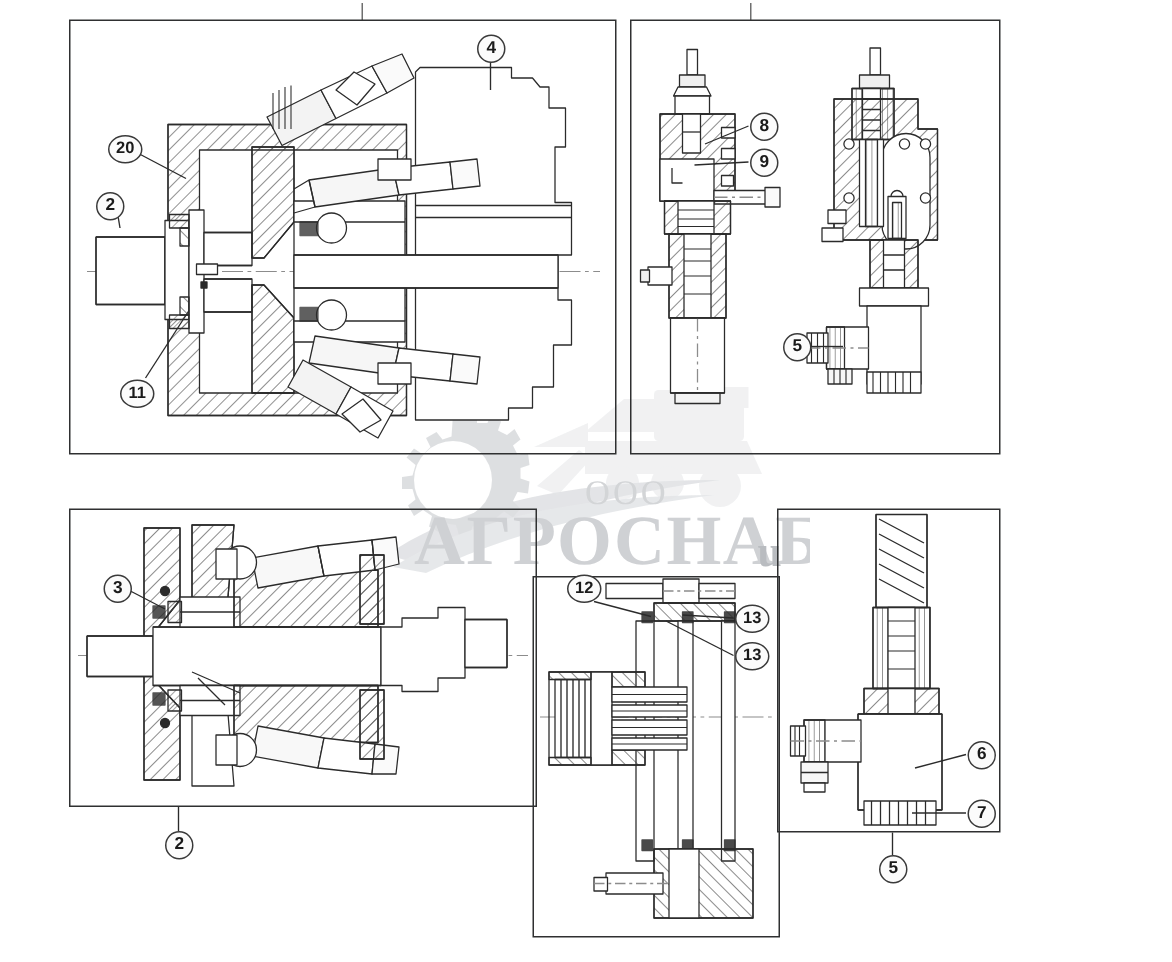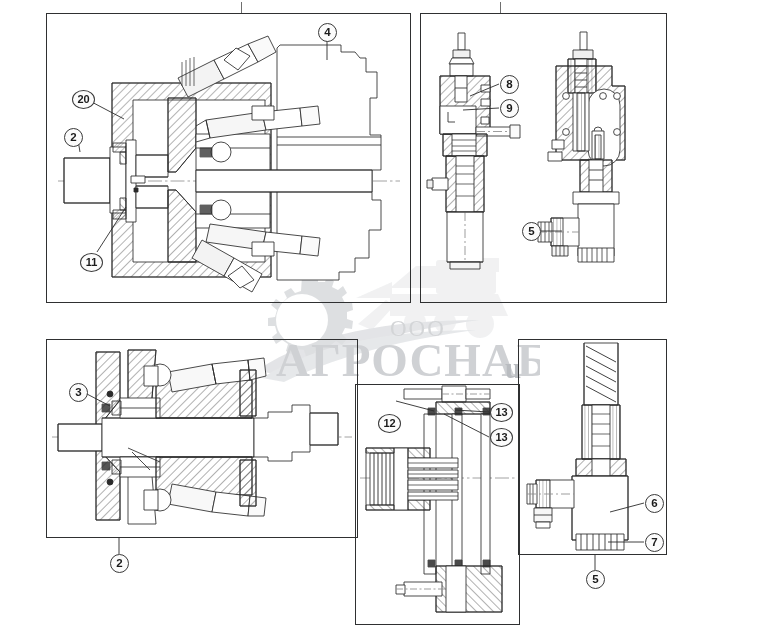--- a/index.html
+++ b/index.html
@@ -495,21 +495,21 @@
   <div class="cal w2" style="left:80px;top:253px;">11</div>
   <div class="cal" style="left:318px;top:23px;">4</div>
 
   <div class="cal" style="left:500px;top:75px;">8</div>
   <div class="cal" style="left:500px;top:99px;">9</div>
   <div class="cal" style="left:522px;top:222px;">5</div>
 
   <div class="cal" style="left:69px;top:383px;">3</div>
   <div class="cal" style="left:110px;top:554px;">2</div>
 
-  <div class="cal w2" style="left:378px;top:414px;">12</div>
+  <div class="cal w2" style="left:378px;top:383px;">12</div>
   <div class="cal w2" style="left:490px;top:403px;">13</div>
   <div class="cal w2" style="left:490px;top:428px;">13</div>
 
   <div class="cal" style="left:645px;top:494px;">6</div>
   <div class="cal" style="left:645px;top:533px;">7</div>
   <div class="cal" style="left:586px;top:570px;">5</div>
 
 </div>
 
 </body></html>

